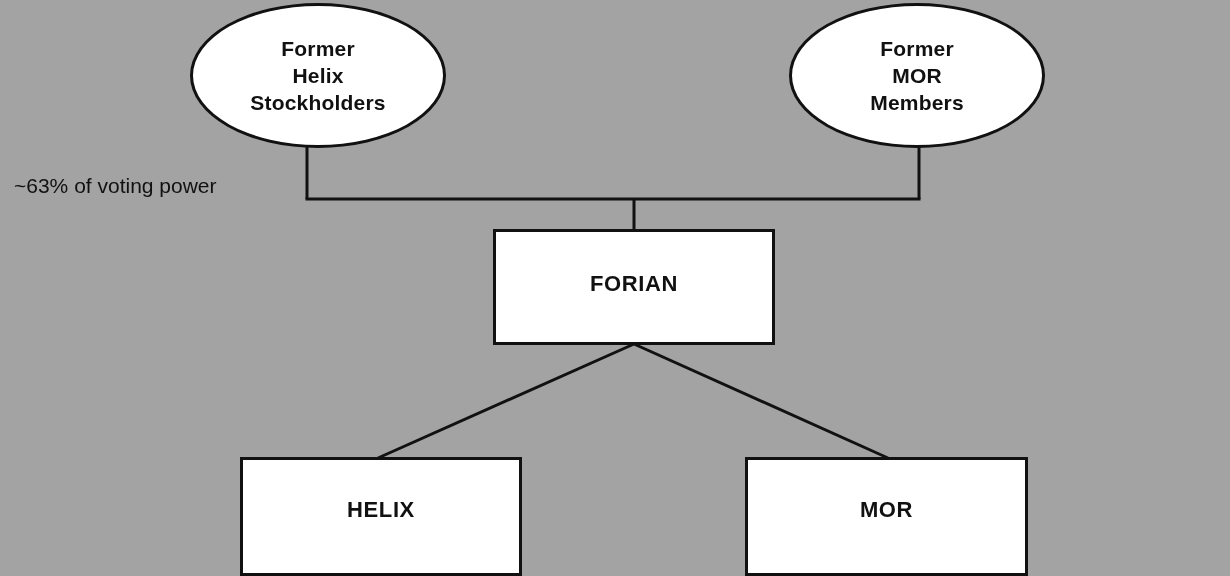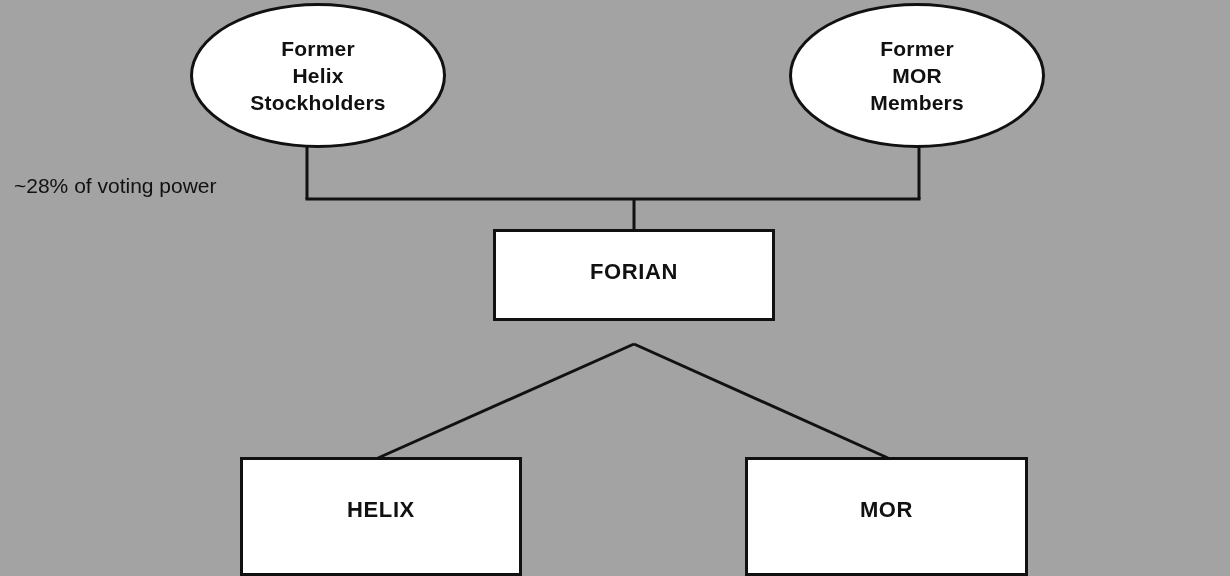--- a/index.html
+++ b/index.html
@@ -59,21 +59,21 @@
     position: absolute;
     font-size: 21px;
     font-weight: normal;
     white-space: nowrap;
     color: #111111;
   }
 
   
   #ellipse-helix-holders { left: 190px; top: 3px;  width: 256px; height: 145px; }
   #ellipse-mor-members   { left: 789px; top: 3px;  width: 256px; height: 145px; }
-  #box-forian            { left: 493px; top: 229px; width: 282px; height: 92px; }
+  #box-forian            { left: 493px; top: 229px; width: 282px; height: 116px; }
   #box-helix             { left: 240px; top: 457px; width: 282px; height: 119px; }
   #box-mor               { left: 745px; top: 457px; width: 283px; height: 119px; }
 
   #box-forian .box-label { transform: translateY(-3px); }
   #box-helix  .box-label { transform: translateY(-6px); }
   #box-mor    .box-label { transform: translateY(-6px); }
 
   #annot-left  { left: 14px;  top: 174px; }
   #annot-right { left: 938px; top: 195px; }
 </style>
@@ -115,16 +115,16 @@
   </div>
 
   <div class="node node-box" id="box-helix">
     <div class="node-label box-label">HELIX</div>
   </div>
 
   <div class="node node-box" id="box-mor">
     <div class="node-label box-label">MOR</div>
   </div>
 
-  <div class="annot" id="annot-left">~28% of voting power</div>
+  <div class="annot" id="annot-left">~63% of voting power</div>
 
 
 </div>
 
 </body></html>

